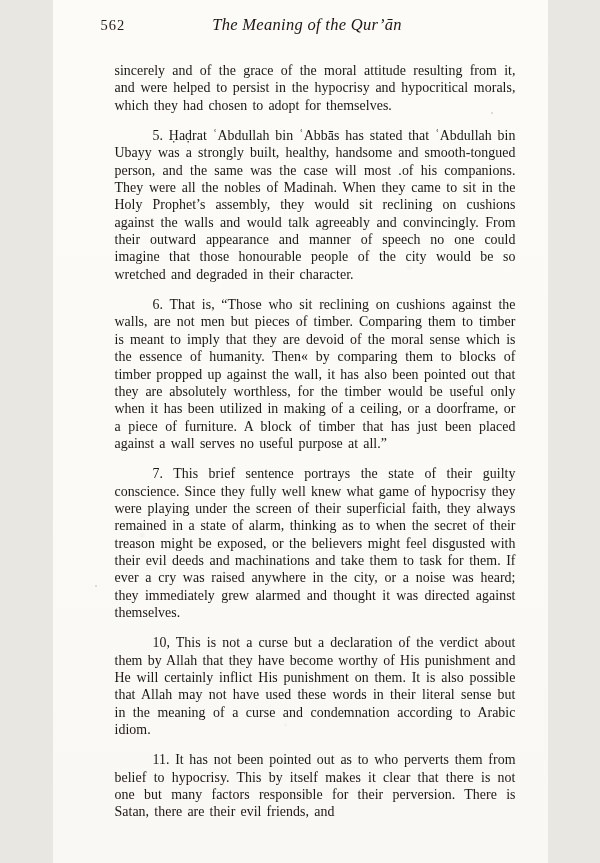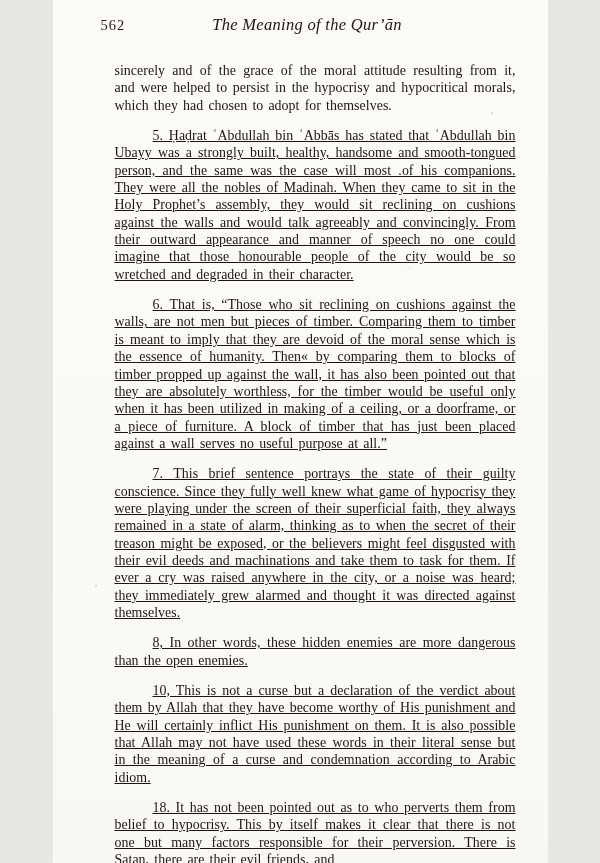--- a/index.html
+++ b/index.html
@@ -47,21 +47,20 @@
   .body-text p {
     margin: 0 0 13px 16px;
     font-size: 13.9px;
     line-height: 17.35px;
     text-align: justify;
     word-spacing: 1.6px;
     letter-spacing: 0.05px;
   }
   .body-text p.indent {
     text-indent: 38px;
-    text-decoration: underline;
   }
   .scribble {
     position: absolute;
     left: 536px;
     top: 636px;
     width: 30px;
     height: 26px;
     opacity: 0.65;
   }
   .scribble svg { width: 100%; height: 100%; }
@@ -80,23 +79,22 @@
   <div class="page-header">
     <span class="page-number">562</span>
     <div class="running-title">The Meaning of the Qur’ān</div>
   </div>
 
   <div class="body-text">
     <p>sincerely  and  of the grace of the moral attitude resulting from it, and were helped to persist in the hypocrisy and hypocritical morals, which they had chosen to adopt for themselves.</p>
     <p class="indent">5. Ḥaḍrat ʿAbdullah bin ʿAbbās has stated that ʿAbdullah bin Ubayy was a strongly  built,  healthy,  handsome and smooth-tongued person, and the same was the  case  will  most  .of  his  companions.  They   were all the nobles of Madinah. When  they came to sit in the Holy Prophet’s assembly, they would sit reclining on cushions  against  the walls and would talk agreeably and convincingly. From their outward  appearance  and  manner  of  speech  no  one  could  imagine  that  those honourable   people  of  the  city  would  be  so  wretched  and  degraded  in  their character.</p>
     <p class="indent">6.  That is, “Those who sit reclining on cushions against the walls, are not men  but  pieces  of  timber. Comparing them to timber is meant to imply that they are  devoid  of  the  moral  sense  which  is  the  essence  of  humanity.   Then« by comparing  them  to  blocks of timber propped up against the wall, it has also been pointed  out that they are absolutely worthless, for the timber would be useful only when  it  has  been  utilized  in   making of a ceiling, or a doorframe, or a piece of furniture.  A  block  of  timber  that  has   just been placed against a wall serves no useful purpose at all.”</p>
     <p class="indent">7.  This  brief  sentence portrays the state of their guilty conscience. Since they  fully  well  knew what game of hypocrisy they were playing under the screen of  their  superficial   faith, they always remained in a state of alarm, thinking as to when  the  secret  of  their  treason  might   be exposed, or the believers might feel disgusted  with their evil deeds and machinations and take them to task for them. If ever   a   cry    was  raised  anywhere  in  the  city,  or  a  noise  was  heard;  they immediately grew alarmed and thought it was directed against themselves.</p>
-    <p class="indent">8, In other words, these hidden enemies are more dangerous than the open enemies.</p>
     <p class="indent">10, This is not a curse but a declaration of the verdict about them by Allah that  they  have become worthy of His punishment and He will certainly inflict His punishment  on   them. It is also possible that Allah may not have used these words in  their  literal sense but in the meaning of a curse and condemnation according to Arabic idiom.</p>
-    <p class="indent">18.  It  has  not  been  pointed  out  as to who perverts them from belief to hypocrisy.  This  by  itself  makes  it  clear  that   there is not one but many factors responsible  for  their  perversion.   There is Satan, there are their evil friends, and</p>
+    <p class="indent">11.  It  has  not  been  pointed  out  as to who perverts them from belief to hypocrisy.  This  by  itself  makes  it  clear  that   there is not one but many factors responsible  for  their  perversion.   There is Satan, there are their evil friends, and</p>
   </div>
 
   <div class="scribble">
     <svg viewBox="0 0 30 26" xmlns="http://www.w3.org/2000/svg">
       <path d="M4 14 q4 -7 9 -5 q-6 3 -2 6 q3 2 5 -2" fill="none" stroke="#6d675e" stroke-width="1.4" stroke-linecap="round"></path>
       <path d="M22 4 q4 6 1 12" fill="none" stroke="#6d675e" stroke-width="1.2" stroke-linecap="round"></path>
       <circle cx="9" cy="19" r="0.9" fill="#6d675e"></circle>
     </svg>
   </div>
 

